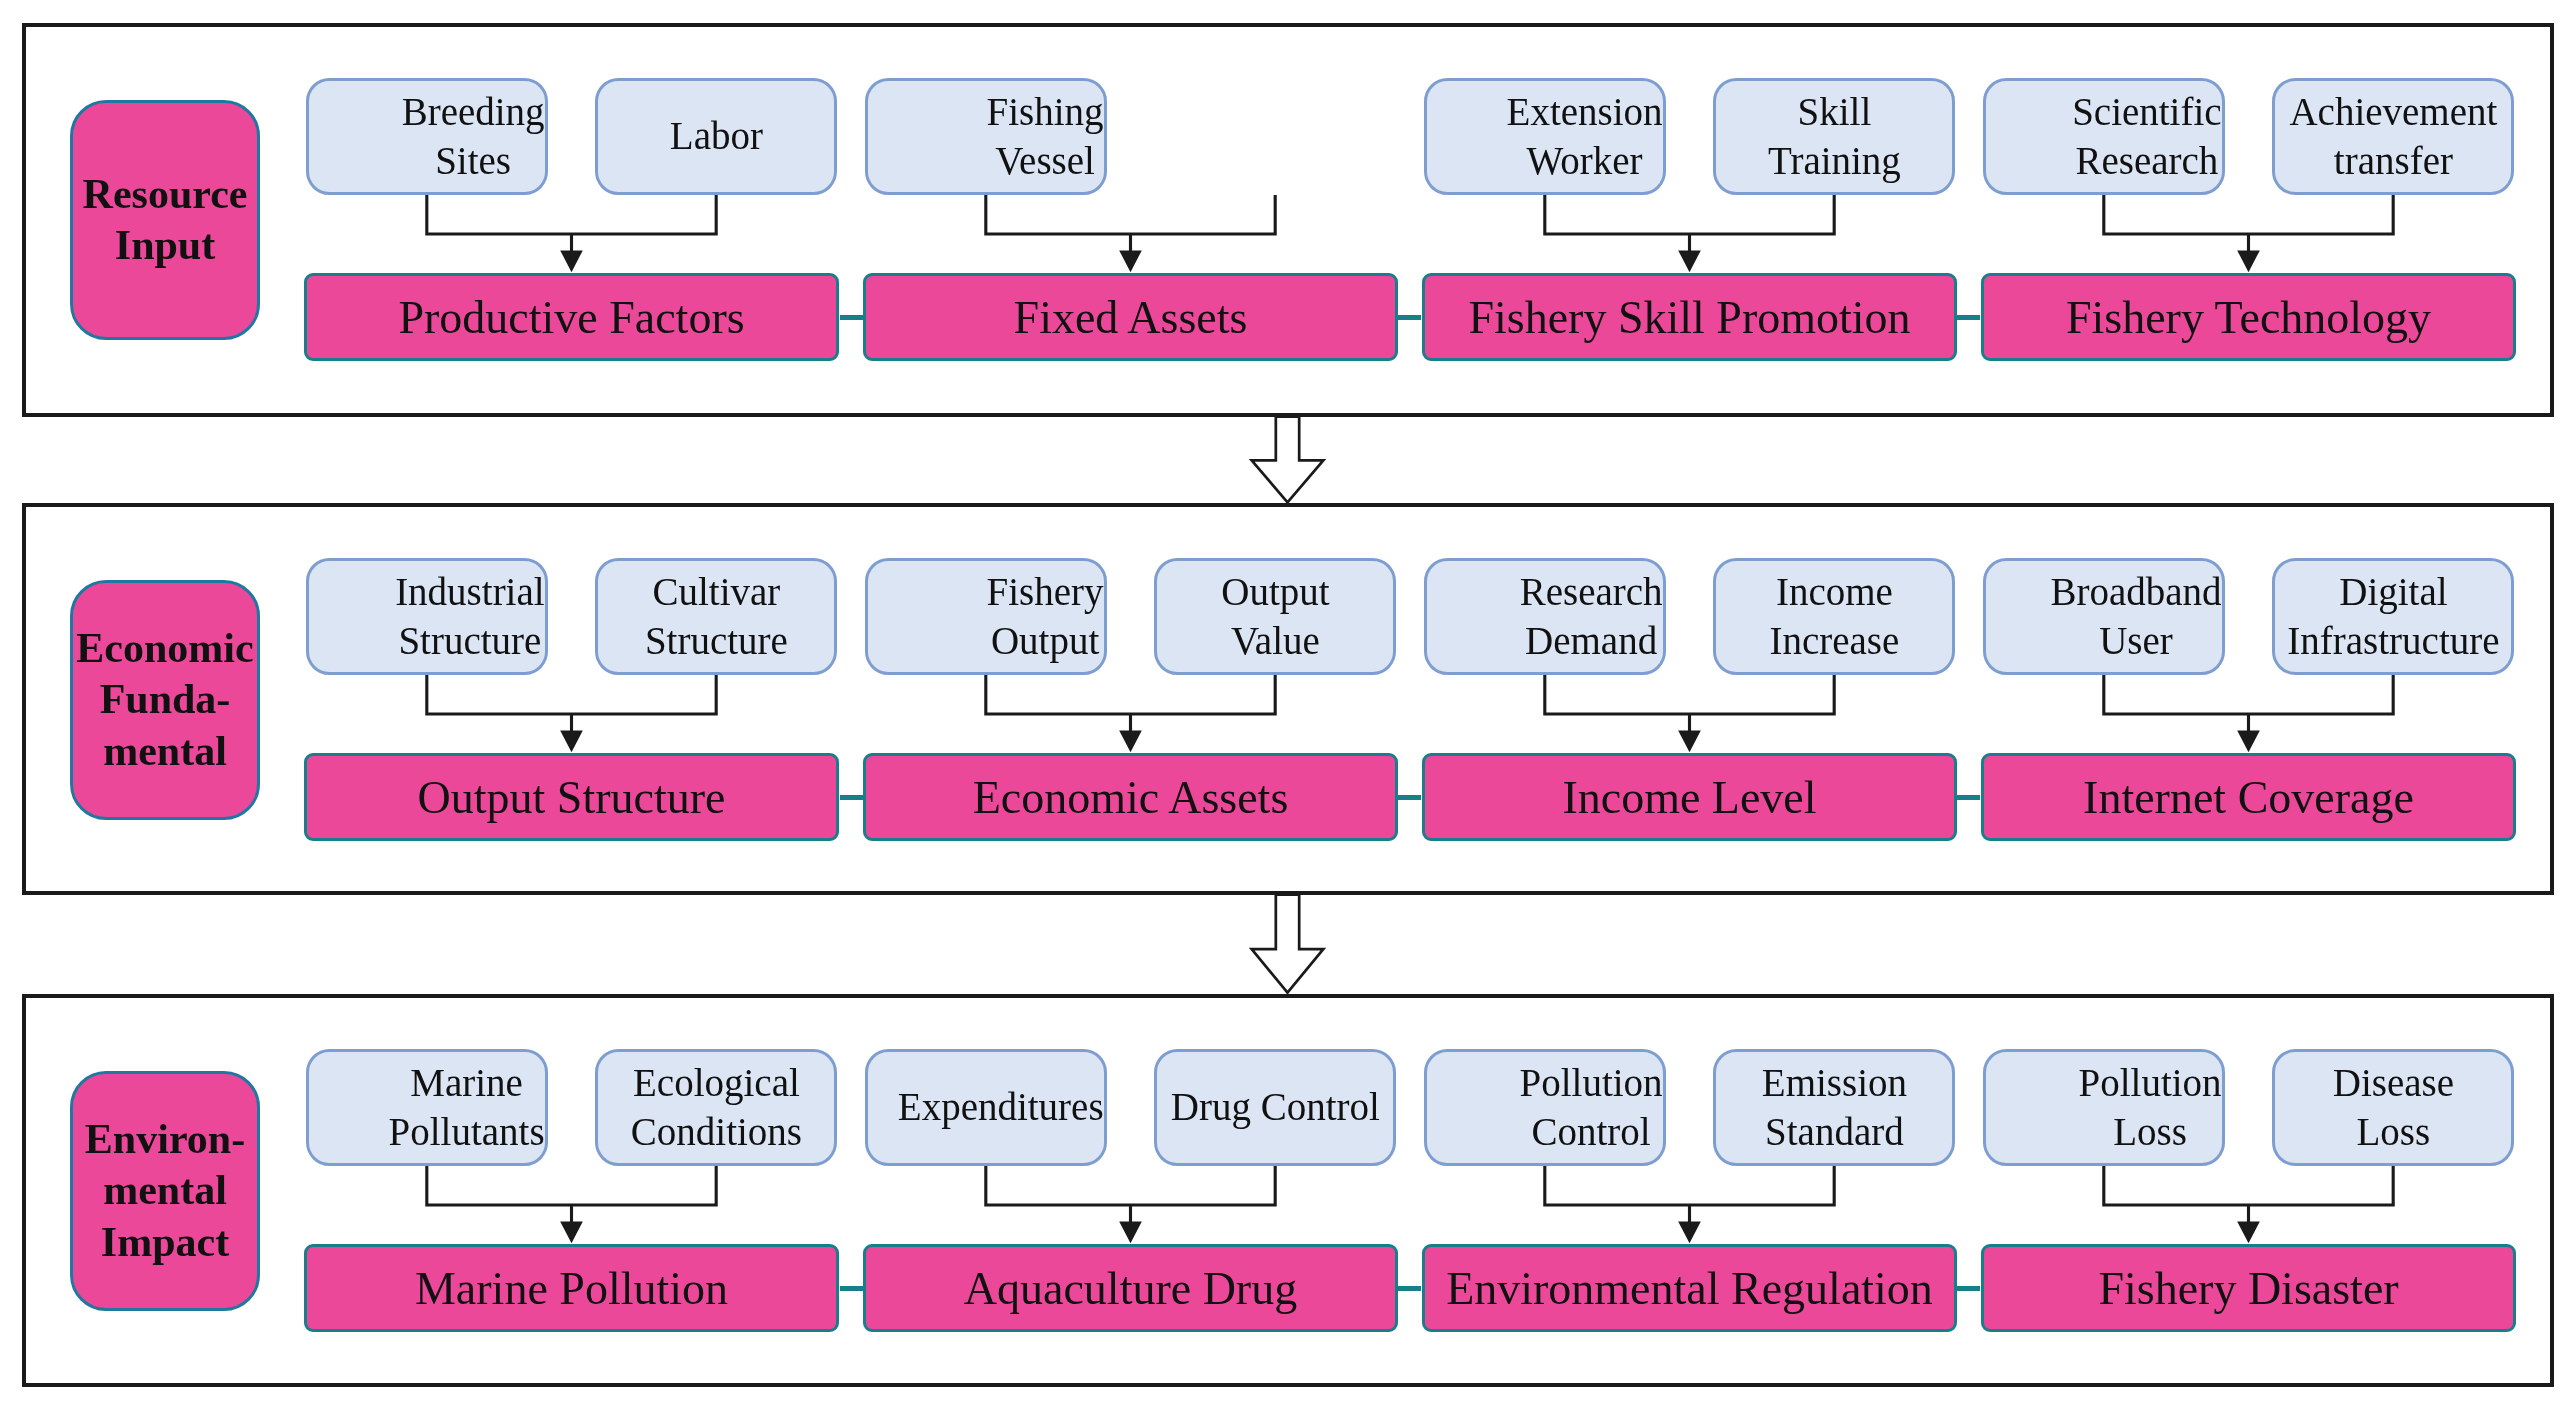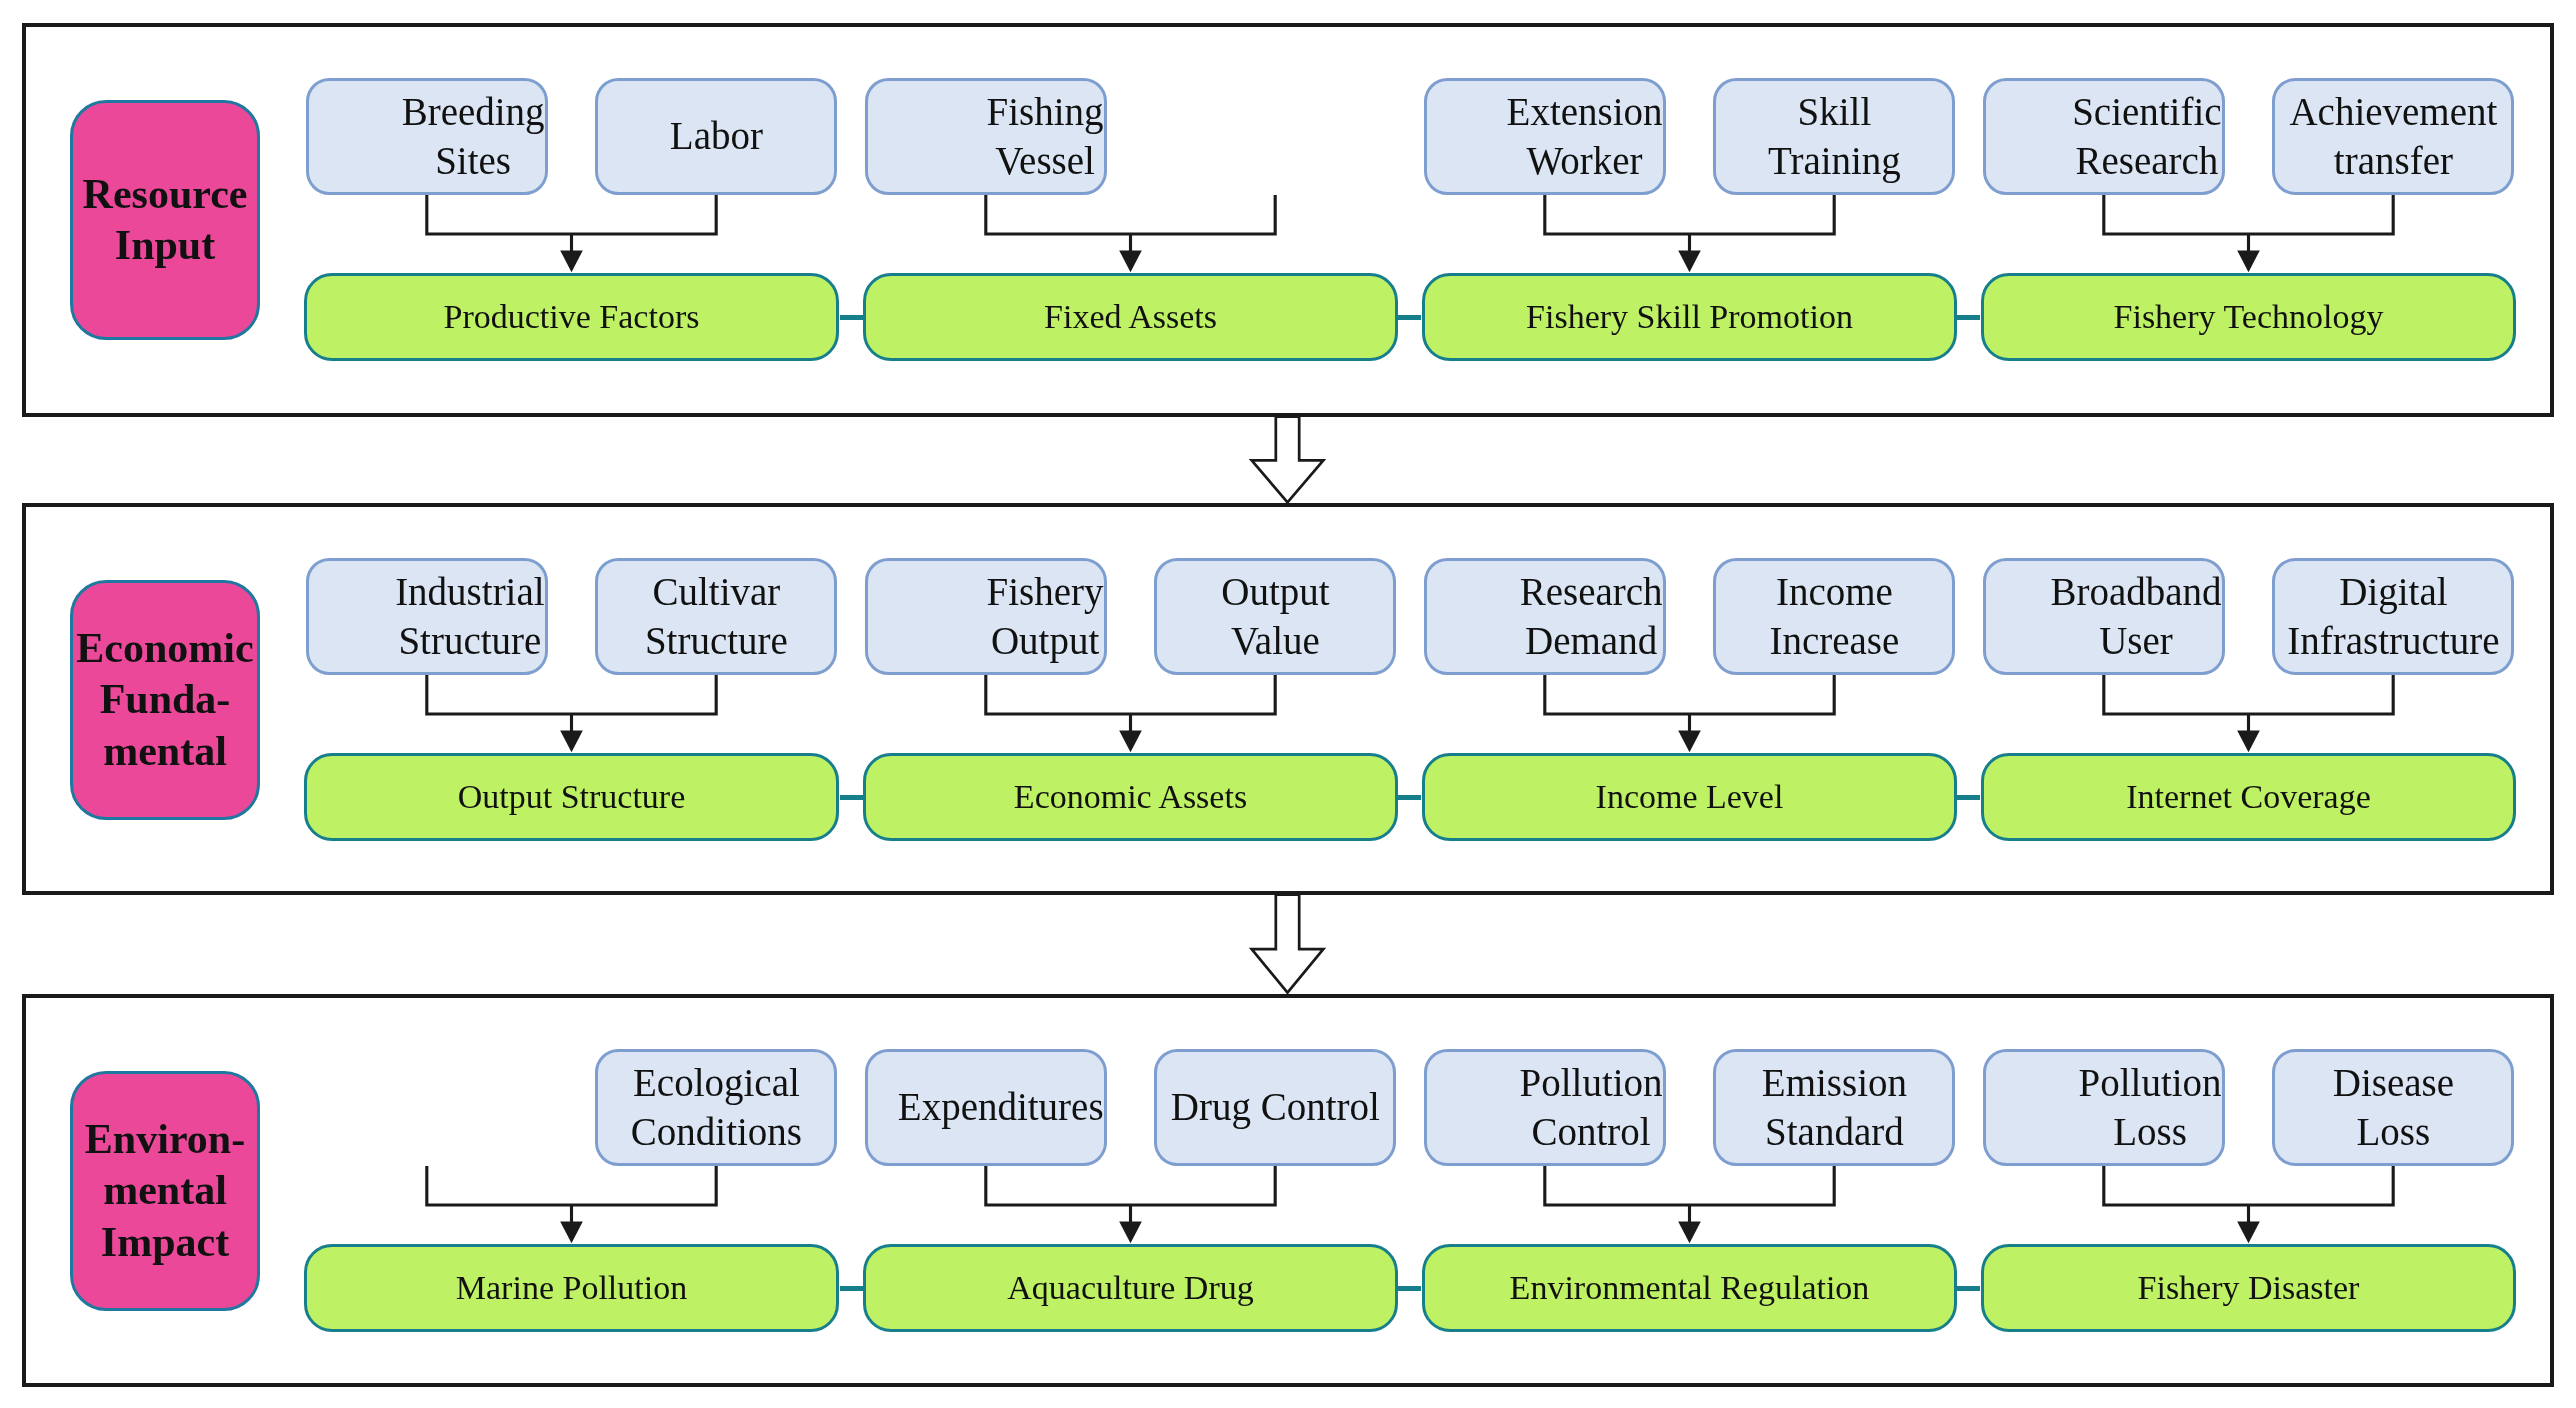--- a/index.html
+++ b/index.html
@@ -66,28 +66,28 @@
     top: 168px;
     width: 535px;
     height: 78px;
   }
   .output-box {
     position: absolute;
     left: 0;
     top: 246px;
     width: 535px;
     height: 88px;
-    background: #bef264;
+    background: #ec4899;
     border: 3.1px solid #177f8c;
-    border-radius: 28px;
+    border-radius: 9px;
     display: flex;
     align-items: center;
     justify-content: center;
     text-align: center;
-    font-size: 34px;
+    font-size: 46px;
   }
   .teal-link {
     position: absolute;
     top: 288px;
     width: 23.4px;
     height: 4.7px;
     background: #177f8c;
   }
   .flow-arrow { position: absolute; }
   .pre { white-space: pre-line; }
@@ -268,20 +268,24 @@
   </svg>
 
   <div class="section" style="top:994px;height:393px">
     <div class="label-box">
       <span class="pre">Environ-
 mental
 Impact</span>
     </div>
 
     <div class="group" style="left:278px">
+      <div class="input-box pos-left">
+        <span class="pre">Marine
+Pollutants</span>
+      </div>
       <div class="input-box pos-right">
         <span class="pre">Ecological
 Conditions</span>
       </div>
       <svg class="connector" viewBox="0 0 685 100">
         <path d="M157 0 V50 H528 V0 M342.5 50 V76" stroke="#1a1a1a" stroke-width="4" fill="none"></path>
         <polygon points="342.5,99 328,71 357,71" fill="#1a1a1a"></polygon>
       </svg>
       <div class="output-box">
         <span>Marine Pollution</span>

